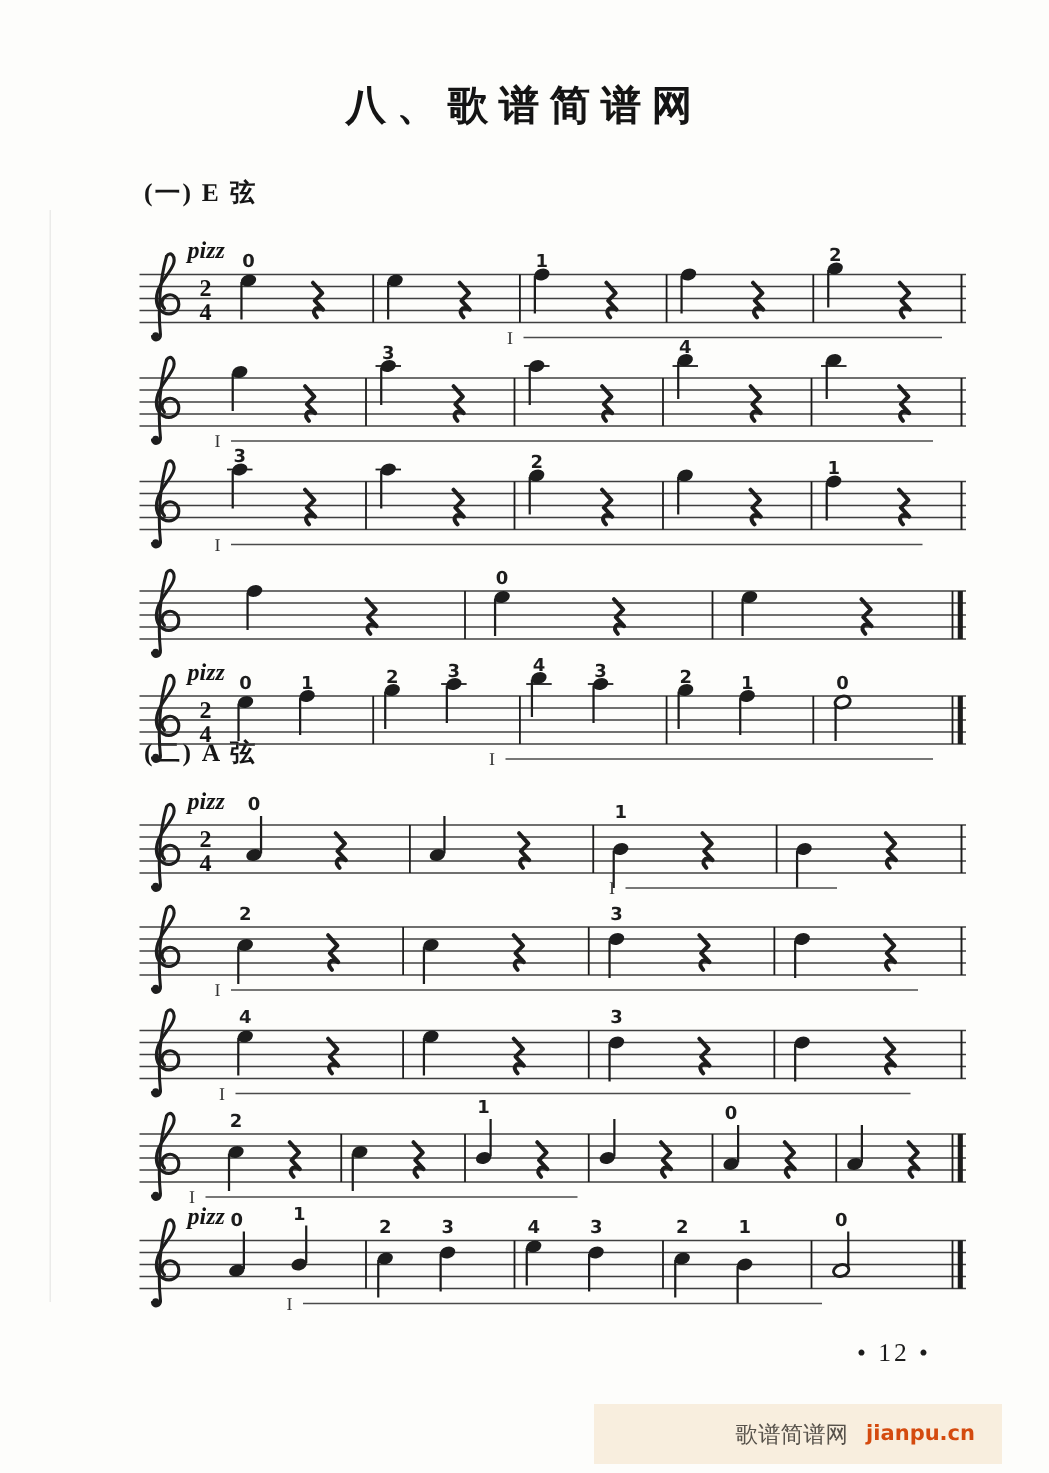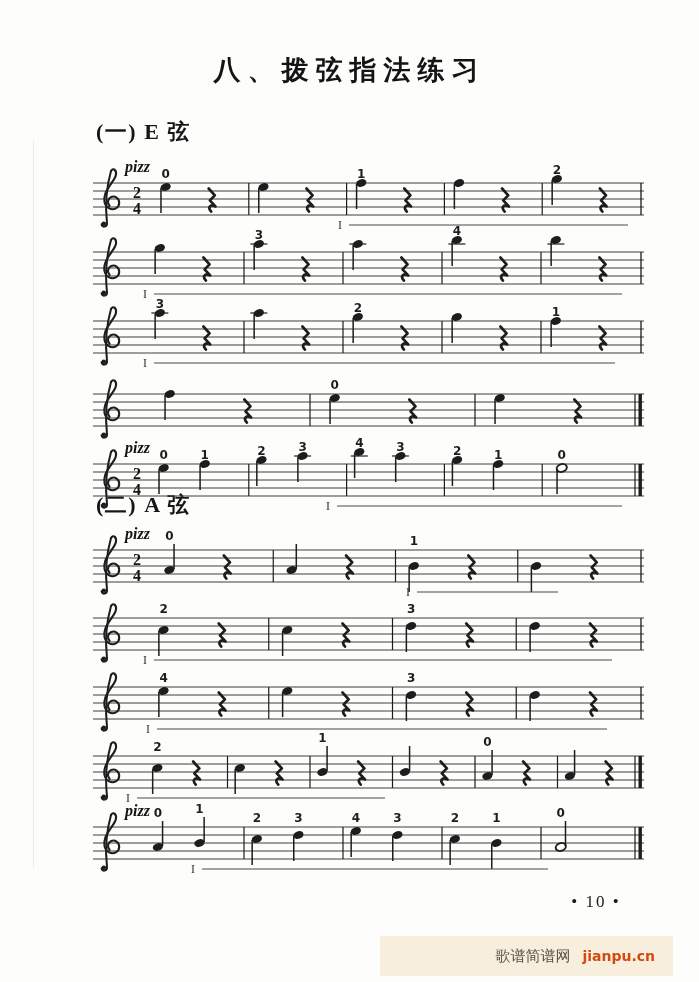--- a/index.html
+++ b/index.html
@@ -5,50 +5,50 @@
   html,body{margin:0;padding:0;background:#ffffff;}
   .page{
     position:relative;width:699px;height:982px;background:#fdfdfb;overflow:hidden;
     font-family:"Liberation Serif", serif;
   }
   .title{
     position:absolute;top:52px;left:0;width:100%;margin:0;text-align:center;
     font-size:27px;font-weight:bold;letter-spacing:7px;color:#141414;
   }
   .heading{
-    position:absolute;font-size:22px;font-weight:bold;color:#161616;letter-spacing:1.5px;
+    position:absolute;font-size:17px;font-weight:bold;color:#161616;letter-spacing:1.5px;
   }
   #heading-e{top:117px;left:96px;}
   #heading-a{top:490px;left:96px;}
   #score{position:absolute;left:0;top:0;}
   #score text.finger{font:bold 12px "DejaVu Sans", sans-serif;fill:#1d1d1d;}
   #score text.sig{font:bold 16px "Liberation Serif", serif;fill:#141414;}
   #score text.pizz{font:italic bold 16px "Liberation Serif", serif;fill:#141414;}
   #score text.posnum{font:12px "Liberation Serif", serif;fill:#333;}
   .pagenum{
     position:absolute;top:892px;left:543px;width:106px;text-align:center;
     font-size:17px;color:#1b1b1b;letter-spacing:2px;
   }
   .watermark{
-    position:absolute;left:380px;top:936px;width:293px;height:40px;background:#f8eede;
+    position:absolute;left:396px;top:936px;width:272px;height:40px;background:#f8eede;
     display:flex;align-items:center;justify-content:flex-end;
     padding-right:18px;box-sizing:border-box;font-size:15px;color:#57524b;
   }
   .watermark .url{
     color:#d44a0e;font-weight:bold;margin-left:12px;
     font-family:"DejaVu Sans", sans-serif;font-size:14px;
   }
   .crease{position:absolute;left:33px;top:140px;width:1px;height:728px;background:rgba(0,0,0,0.07);}
 </style>
 </head>
 <body>
 
 <div class="page">
   <div class="crease"></div>
-  <h1 class="title">八、拨弦指法练习</h1>
+  <h1 class="title">八、歌谱简谱网</h1>
   <div class="heading" id="heading-e">(一) E 弦</div>
   <div class="heading" id="heading-a">(二) A 弦</div>
   <svg id="score" width="699" height="982">
       <g>
         <line x1="93" y1="183" x2="644" y2="183" stroke="#3f3f3f" stroke-width="1"></line>
         <line x1="93" y1="191" x2="644" y2="191" stroke="#3f3f3f" stroke-width="1"></line>
         <line x1="93" y1="199" x2="644" y2="199" stroke="#3f3f3f" stroke-width="1"></line>
         <line x1="93" y1="207" x2="644" y2="207" stroke="#3f3f3f" stroke-width="1"></line>
         <line x1="93" y1="215" x2="644" y2="215" stroke="#3f3f3f" stroke-width="1"></line>
         <path d="M 111 171 C 107 185 105 205 107 223
@@ -502,18 +502,18 @@
         <line x1="541" y1="827" x2="541" y2="859" stroke="#1d1d1d" stroke-width="1.2"></line>
         <ellipse cx="560.8" cy="847" rx="5.2" ry="3.8" transform="rotate(-18 560.8 847)" fill="none" stroke="#1d1d1d" stroke-width="1.9"></ellipse>
         <line x1="565.5" y1="846" x2="565.5" y2="821" stroke="#1d1d1d" stroke-width="1.5"></line>
         <text x="560.8" y="817" text-anchor="middle" class="finger">0</text>
         <line x1="635" y1="827" x2="635" y2="859" stroke="#1d1d1d" stroke-width="1.2"></line>
         <rect x="638.5" y="827" width="3.4" height="32" fill="#1d1d1d"></rect>
         <text x="193" y="873" text-anchor="middle" class="posnum">I</text>
         <line x1="202" y1="869" x2="548" y2="869" stroke="#4a4a4a" stroke-width="1.1"></line>
       </g>
     </svg>
-  <div class="pagenum">• 10 •</div>
+  <div class="pagenum">• 12 •</div>
   <div class="watermark">
     <span>歌谱简谱网</span>
     <span class="url">jianpu.cn</span>
   </div>
 </div>
 
 </body></html>

